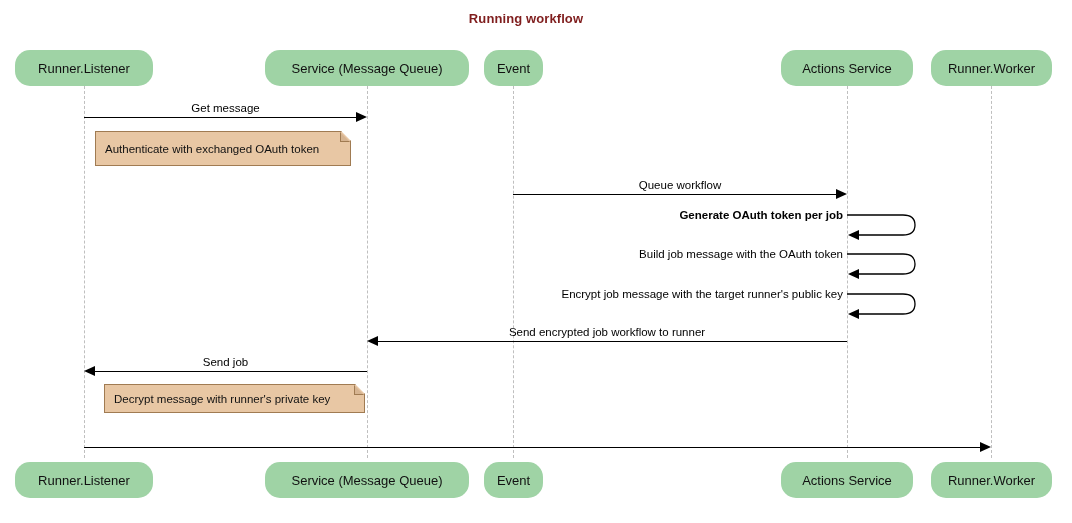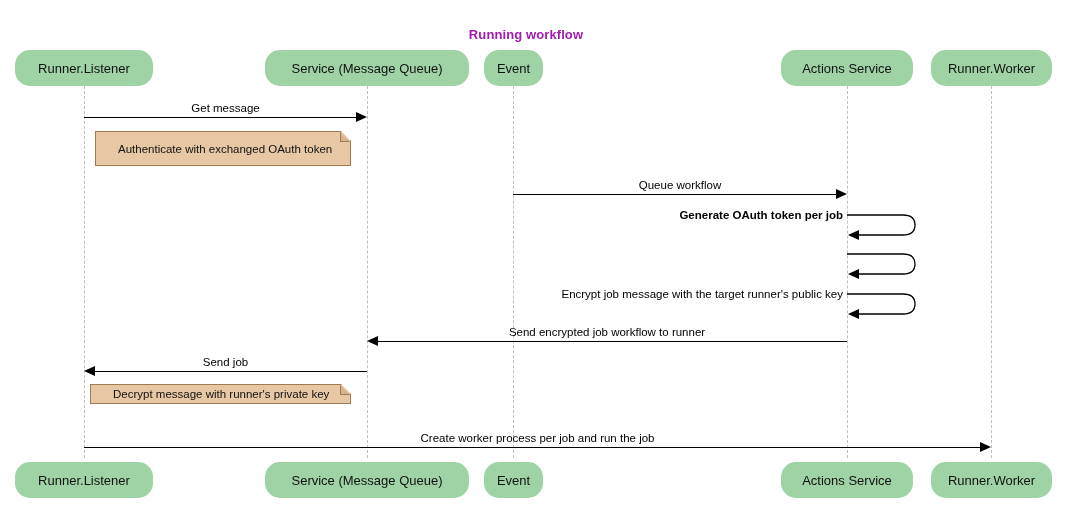--- a/index.html
+++ b/index.html
@@ -19,23 +19,22 @@
     overflow: hidden;
   }
   #diagram-title {
     position: absolute;
     left: 0;
     top: 11px;
     width: 1052px;
     text-align: center;
     font-size: 13px;
     font-weight: bold;
-    color: #a21caf;
+    color: #7f1d1d;
     letter-spacing: 0.1px;
-    margin-top: 16px;
   }
   .lifeline {
     position: absolute;
     width: 0;
     border-left: 1px dashed #bfbfbf;
   }
   .participant {
     position: absolute;
     height: 36px;
     background: #9fd3a5;
@@ -50,21 +49,21 @@
   }
   .note {
     position: absolute;
     background: #e8c7a4;
     border: 1px solid #a07b52;
     box-sizing: border-box;
     font-size: 11.5px;
     color: #111111;
     display: flex;
     align-items: center;
-    padding-left: 22px;
+    padding-left: 9px;
     white-space: nowrap;
     
     clip-path: polygon(0 0, calc(100% - 10px) 0, 100% 10px, 100% 100%, 0 100%);
   }
   .note-fold {
     position: absolute;
     top: 0;
     right: 0;
     width: 10px;
     height: 10px;
@@ -150,20 +149,21 @@
   <div class="arrowhead right" style="left:836px; top:189px;"></div>
 
   <div class="msg-label right" style="left:400px; top:209px; width:443px;font-weight:bold;">Generate OAuth token per job</div>
   <div class="selfloop" style="left:845px; top:208px;">
     <svg width="78" height="36" viewBox="0 0 78 36">
       <path d="M2,7 L58,7 Q70,7 70,17 Q70,27 58,27 L14,27" fill="none" stroke="#000000" stroke-width="1.3"></path>
       <polygon points="14,22 3,27 14,32" fill="#000000"></polygon>
     </svg>
   </div>
 
+  <div class="msg-label right" style="left:400px; top:248px; width:443px;">Build job message with the OAuth token</div>
   <div class="selfloop" style="left:845px; top:247px;">
     <svg width="78" height="36" viewBox="0 0 78 36">
       <path d="M2,7 L58,7 Q70,7 70,17 Q70,27 58,27 L14,27" fill="none" stroke="#000000" stroke-width="1.3"></path>
       <polygon points="14,22 3,27 14,32" fill="#000000"></polygon>
     </svg>
   </div>
 
   <div class="msg-label right" style="left:380px; top:288px; width:463px;">Encrypt job message with the target runner's public key</div>
   <div class="selfloop" style="left:845px; top:287px;">
     <svg width="78" height="36" viewBox="0 0 78 36">
@@ -173,26 +173,25 @@
   </div>
 
   <div class="msg-label center" style="left:367px; top:326px; width:480px;">Send encrypted job workflow to runner</div>
   <div class="msg-line" style="left:378px; top:341px; width:469px;"></div>
   <div class="arrowhead left" style="left:367px; top:336px;"></div>
 
   <div class="msg-label center" style="left:84px; top:356px; width:283px;">Send job</div>
   <div class="msg-line" style="left:95px; top:371px; width:272px;"></div>
   <div class="arrowhead left" style="left:84px; top:366px;"></div>
 
-  <div class="note" style="left:90px; top:384px; width:261px; height:20px;">
+  <div class="note" style="left:104px; top:384px; width:261px; height:29px;">
     <span>Decrypt message with runner's private key</span>
     <span class="note-fold"></span>
   </div>
 
-  <div class="msg-label center" style="left:84px; top:432px; width:907px;">Create worker process per job and run the job</div>
   <div class="msg-line" style="left:84px; top:447px; width:896px;"></div>
   <div class="arrowhead right" style="left:980px; top:442px;"></div>
 
   <div class="participant" style="left:15px; top:462px; width:138px;">
     <span>Runner.Listener</span>
   </div>
   <div class="participant" style="left:265px; top:462px; width:204px;">
     <span>Service (Message Queue)</span>
   </div>
   <div class="participant" style="left:484px; top:462px; width:59px;">

